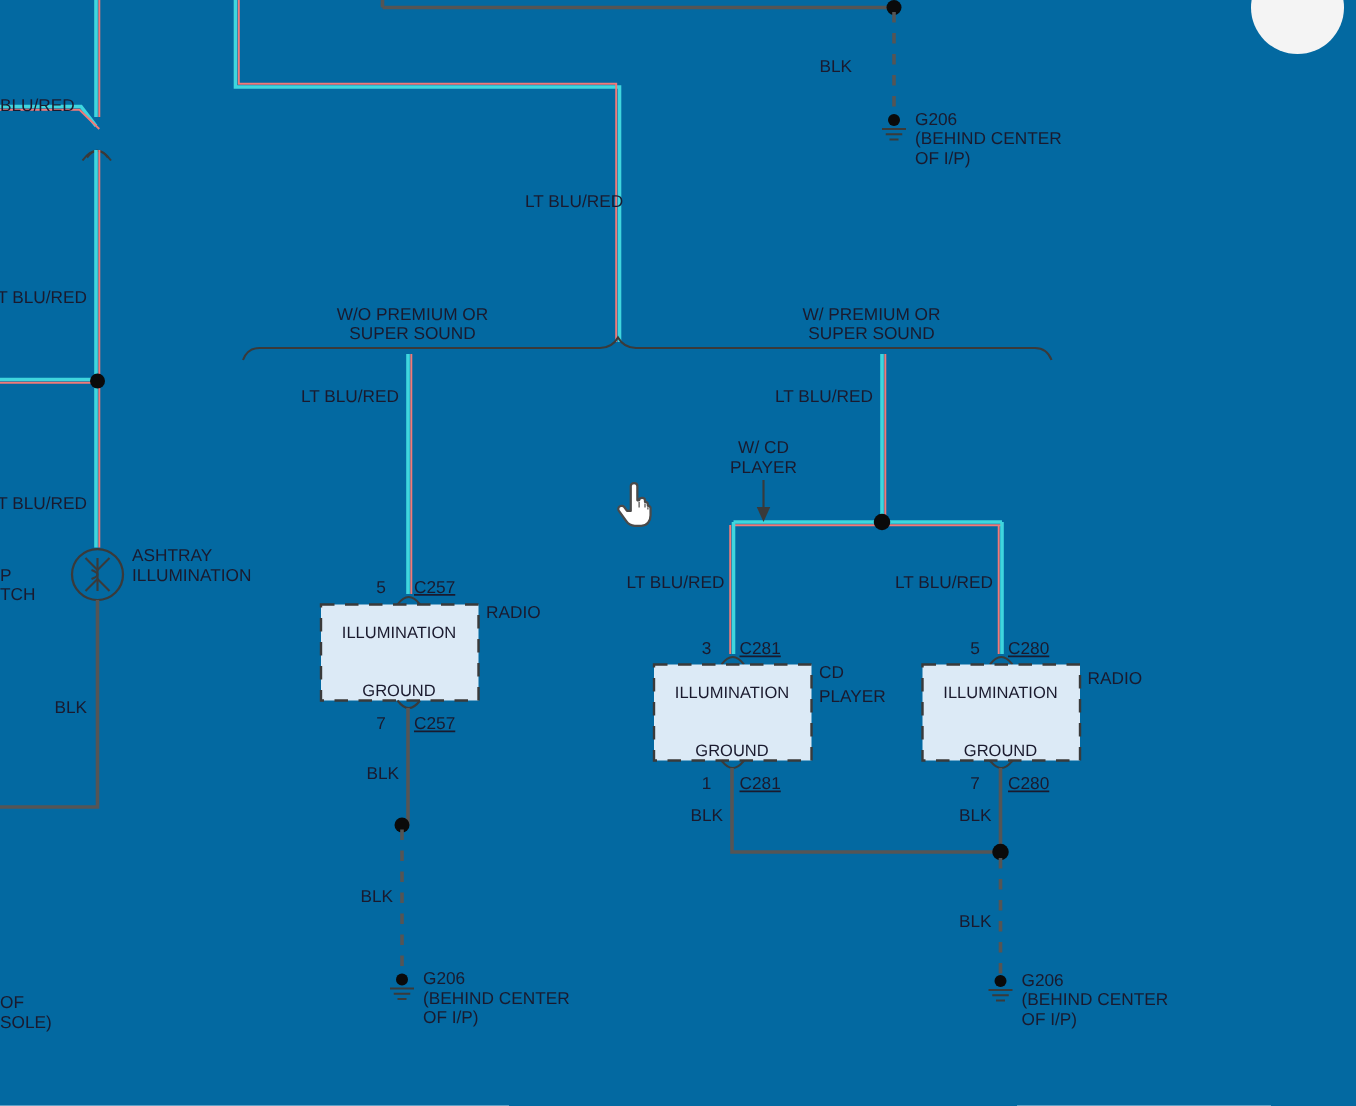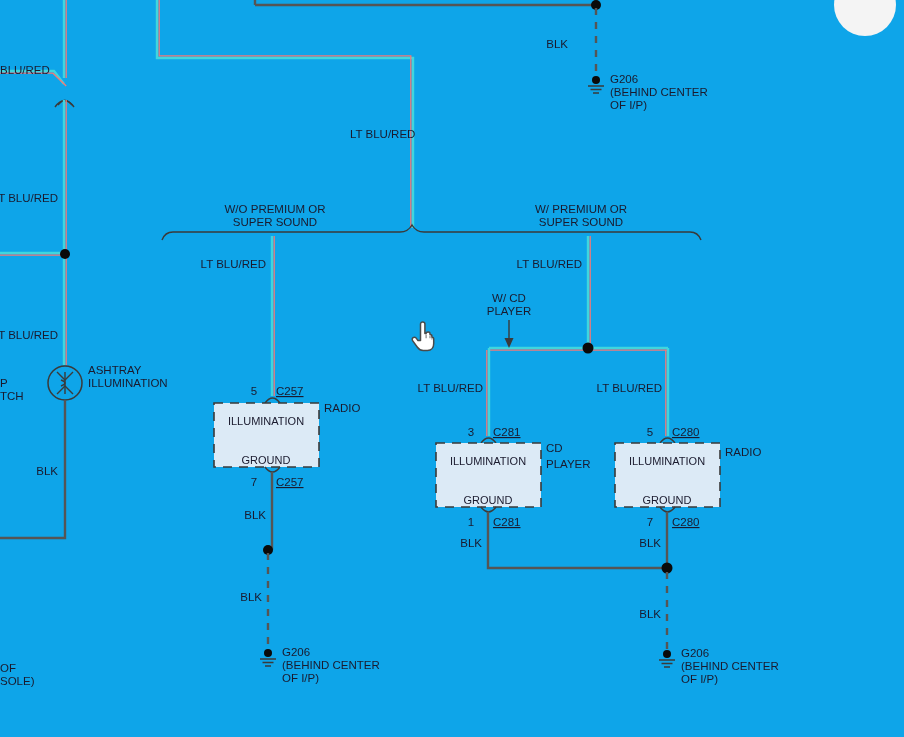--- a/index.html
+++ b/index.html
@@ -1,18 +1,18 @@
 <!DOCTYPE html>
 <html><head>
 <meta charset="utf-8">
 <style>
   html,body{margin:0;padding:0;background:#ffffff;}
   body{width:904px;height:737px;overflow:hidden;
        font-family:"Liberation Sans","DejaVu Sans",sans-serif;}
-  #stage{position:relative;width:904px;height:737px;background:#0ea5e9;}
+  #stage{position:relative;width:904px;height:737px;background:#0369a1;}
   svg{display:block;}
   .lbl{font-size:11.5px;fill:#1a1a2e;font-family:"Liberation Sans","DejaVu Sans",sans-serif;}
   .lbl-c{font-size:11.5px;fill:#1a1a2e;text-anchor:middle;font-family:"Liberation Sans","DejaVu Sans",sans-serif;}
   .lbl-box{font-size:11px;fill:#1a1a2e;text-anchor:middle;font-family:"Liberation Sans","DejaVu Sans",sans-serif;}
   .pin{font-size:11.5px;fill:#1a1a2e;text-anchor:middle;font-family:"Liberation Sans","DejaVu Sans",sans-serif;}
   .conn{font-size:11.5px;fill:#1a1a2e;text-decoration:underline;font-family:"Liberation Sans","DejaVu Sans",sans-serif;}
   .wire-blk{stroke:#555555;stroke-width:2.4;fill:none;}
   .wire-blk-dash{stroke:#555555;stroke-width:2.4;fill:none;stroke-dasharray:7 7;}
   .wire-cy{stroke:#3fd6de;stroke-width:2.4;fill:none;}
   .wire-rd{stroke:#f27a78;stroke-width:1.3;fill:none;}

